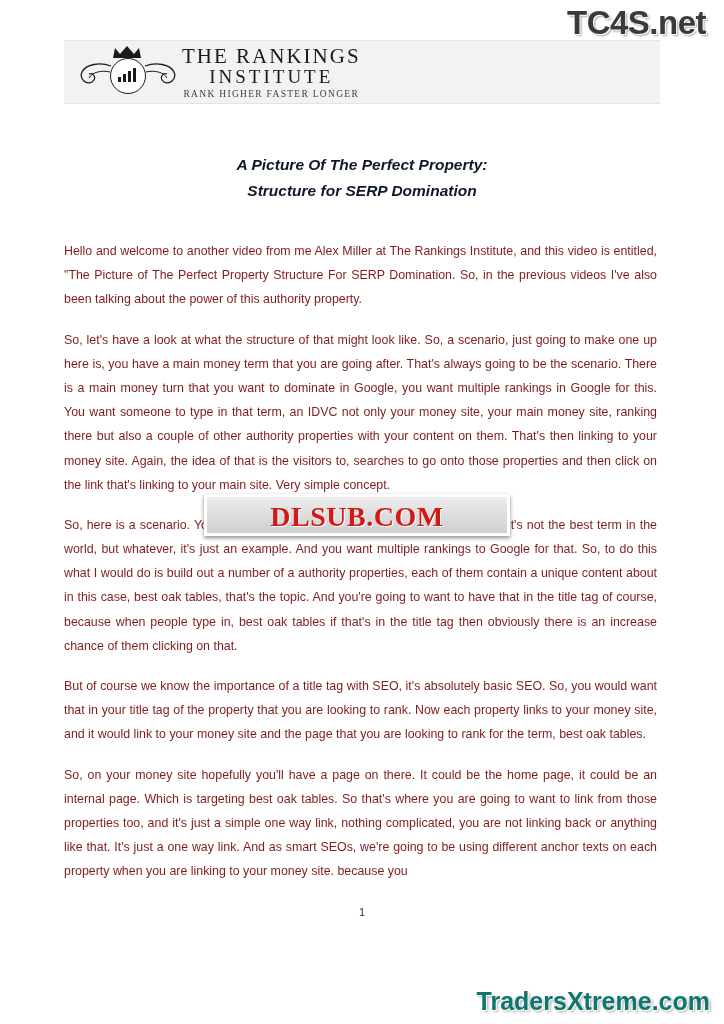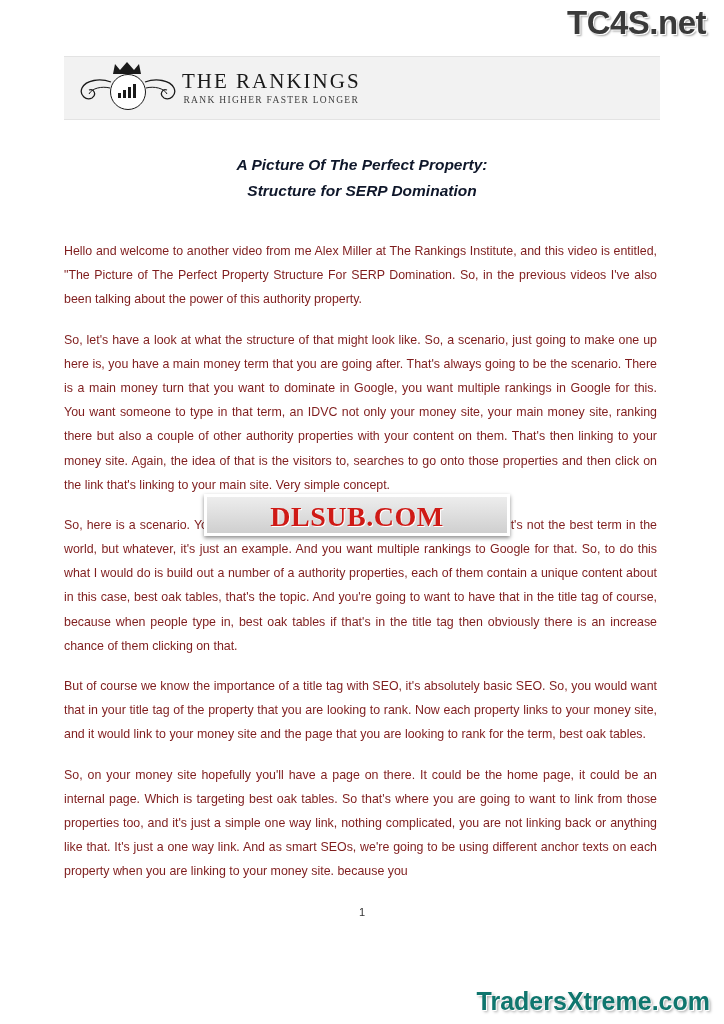--- a/index.html
+++ b/index.html
@@ -69,21 +69,21 @@
     left: 0;
     top: 0;
     width: 724px;
     height: 1024px;
     border-radius: 27px;
   }
 
   .header-band {
     position: absolute;
     left: 64px;
-    top: 56px;
+    top: 40px;
     width: 596px;
     height: 62px;
     background: #f2f2f2;
     border-top: 1px solid #e3e3e3;
     border-bottom: 1px solid #e3e3e3;
     display: flex;
     align-items: center;
   }
   .logo-wrap {
     display: flex;
@@ -251,20 +251,21 @@
           <path d="M31 4 C20 0 6 2 2 10 C-1 17 6 23 12 20 C17 17 14 10 9 12" fill="none" stroke="#1a1a1a" stroke-width="1.3"></path>
           <path d="M30 10 C22 8 12 10 9 16" fill="none" stroke="#1a1a1a" stroke-width="1"></path>
         </svg>
         <svg class="swirl-right" viewBox="0 0 32 26">
           <path d="M1 4 C12 0 26 2 30 10 C33 17 26 23 20 20 C15 17 18 10 23 12" fill="none" stroke="#1a1a1a" stroke-width="1.3"></path>
           <path d="M2 10 C10 8 20 10 23 16" fill="none" stroke="#1a1a1a" stroke-width="1"></path>
         </svg>
       </div>
       <div class="logo-text">
         <div class="logo-line1">THE RANKINGS</div>
+        <div class="logo-line2">INSTITUTE</div>
         <div class="logo-line3">RANK HIGHER FASTER LONGER</div>
       </div>
     </div>
   </div>
 
   <div class="doc-title">
     <div>A Picture Of The Perfect Property:</div>
     <div>Structure for SERP Domination</div>
   </div>
 

